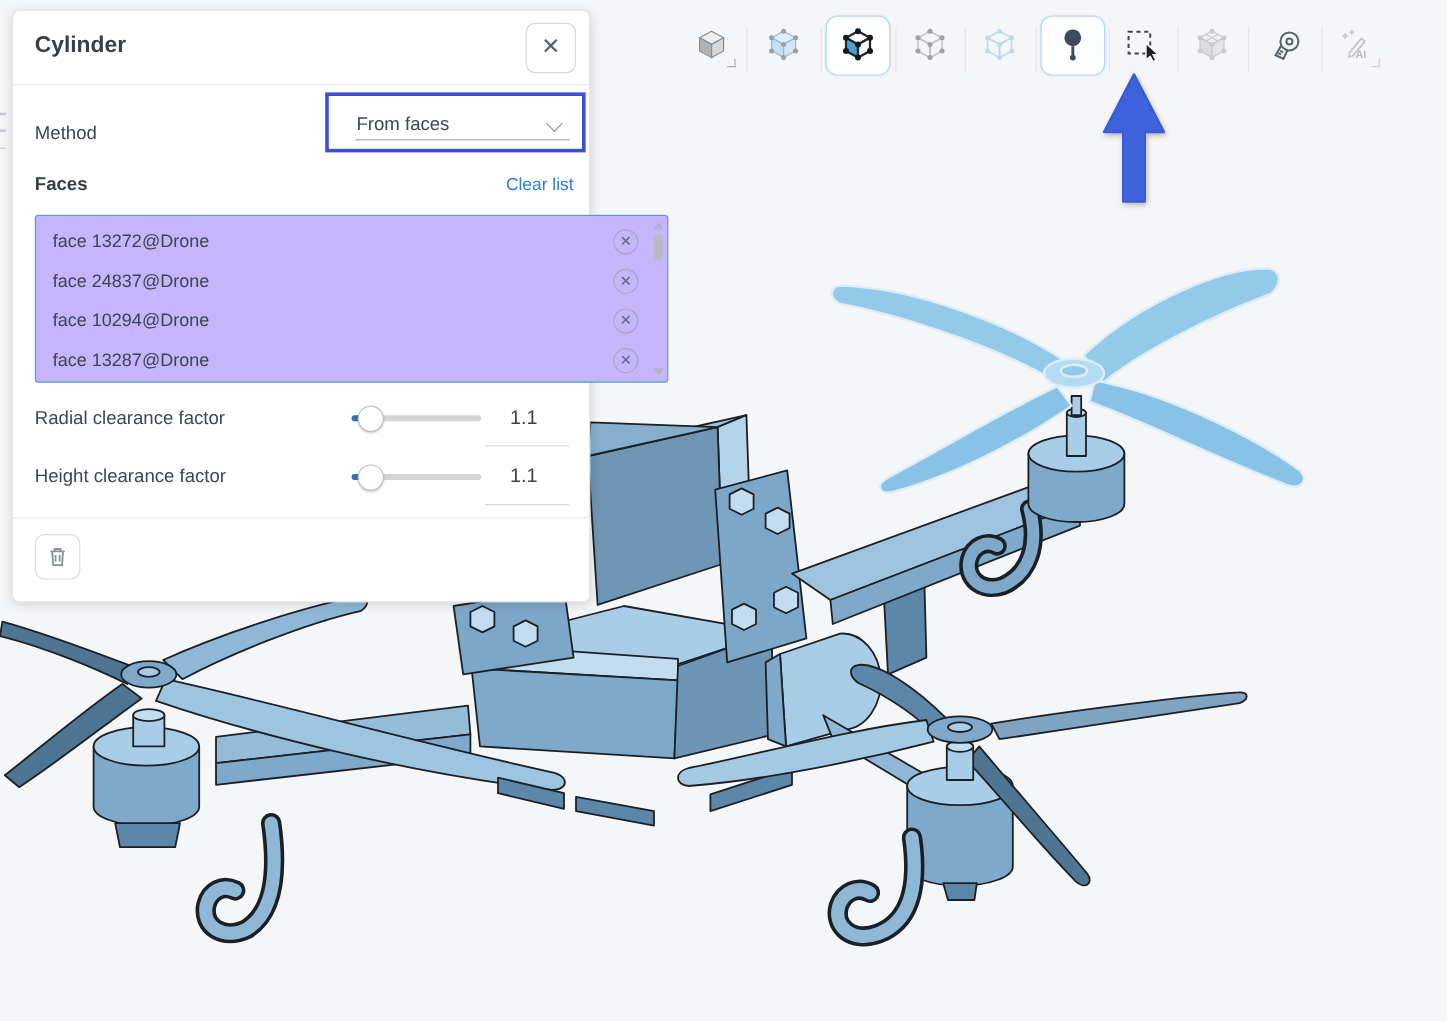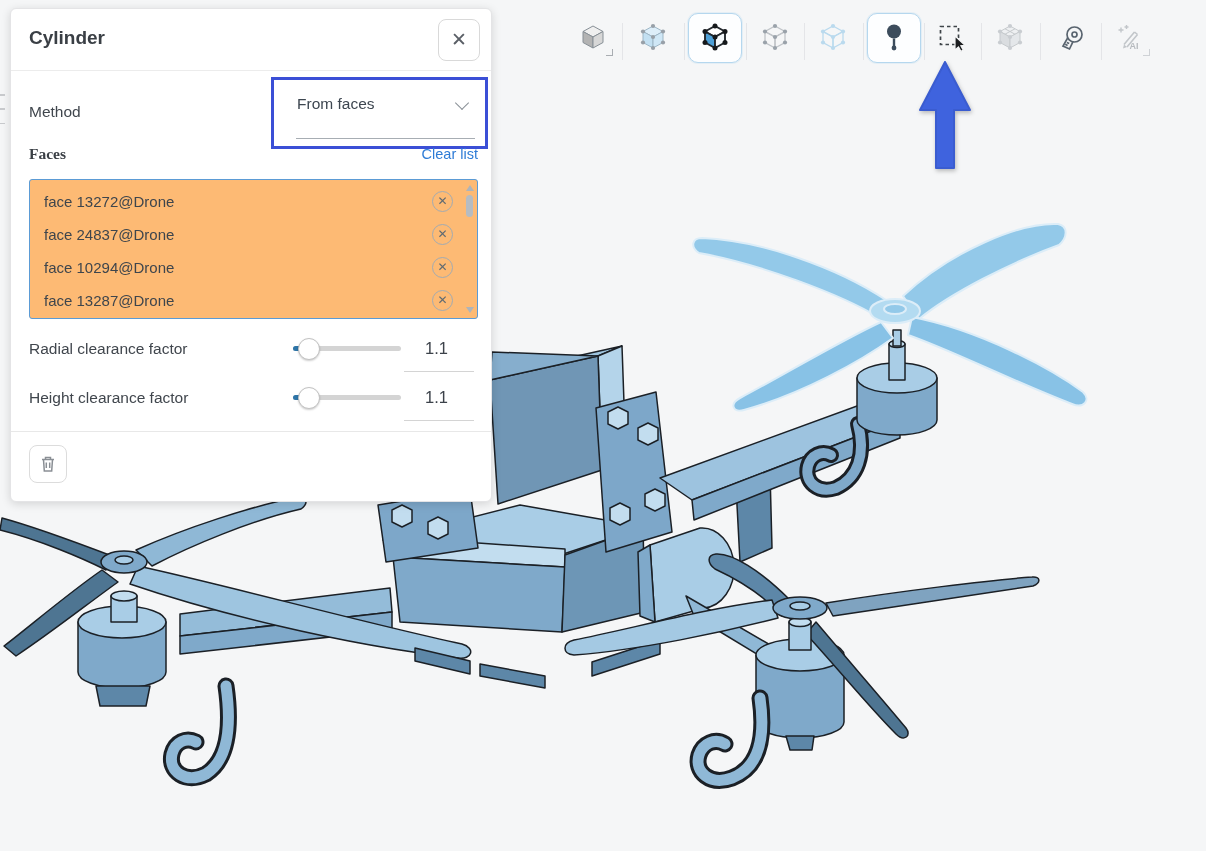--- a/index.html
+++ b/index.html
@@ -18,27 +18,27 @@
   .corner{position:absolute;right:6px;bottom:6px;width:6px;height:6px;border-right:1.6px solid #a9adb2;border-bottom:1.6px solid #a9adb2;}
   .corner.dim{border-color:#cfd2d6;}
   
   .arrow{position:absolute;left:912px;top:58px;filter:drop-shadow(1px 2px 2px rgba(0,0,0,.25));}
   
   .dialog{position:absolute;left:10px;top:8px;width:480px;height:492px;background:#fff;border:1px solid #e4e4e6;border-radius:6px;box-shadow:0 2px 10px rgba(0,0,0,.14);z-index:20;}
   .dlg-header{position:absolute;left:0;top:0;right:0;height:61px;border-bottom:1px solid #ececec;}
   .dlg-title{position:absolute;left:18px;top:18px;font-size:19px;font-weight:bold;color:#3a3f45;text-align:center;}
   .dlg-close{position:absolute;right:11px;top:10px;width:42px;height:42px;border:1px solid #d9d9d9;border-radius:8px;background:#fff;color:#5a5f66;font-size:19px;line-height:40px;text-align:center;cursor:pointer;padding:0;}
   .lab{position:absolute;left:18px;font-size:15.5px;color:#40464d;}
-  .lab.b{font-weight:bold;color:#3a3f45;font-family:Liberation Serif, serif;}
-  .focusbox{position:absolute;left:260px;top:68px;width:217px;height:72px;border:3px solid #3b4fd6;box-sizing:border-box;background:#fff;}
+  .lab.b{font-weight:bold;color:#3a3f45;}
+  .focusbox{position:absolute;left:260px;top:68px;width:217px;height:50px;border:3px solid #3b4fd6;box-sizing:border-box;background:#fff;}
   .ddtext{position:absolute;left:23px;top:15px;font-size:15.5px;color:#3d4650;}
   .chev{position:absolute;right:18px;top:18px;width:9px;height:9px;border-right:1.8px solid #8a9097;border-bottom:1.8px solid #8a9097;transform:rotate(45deg);}
   .ddline{position:absolute;left:22px;right:10px;bottom:7px;height:1px;background:#a7adb3;}
   .clear{position:absolute;right:13px;top:137px;font-size:14.5px;color:#2e7cd6;background:none;border:none;cursor:pointer;padding:0;}
-  .facelist{position:absolute;left:18px;top:170px;width:449px;height:140px;background:#fdba74;border:1px solid #5b9bd5;border-radius:3px;box-sizing:border-box;overflow:hidden;}
+  .facelist{position:absolute;left:18px;top:170px;width:528px;height:140px;background:#c4b5fd;border:1px solid #5b9bd5;border-radius:3px;box-sizing:border-box;overflow:hidden;}
   .frow{position:relative;height:33px;display:flex;align-items:center;}
   .frow .ftxt{margin-left:14px;font-size:15px;color:#3e454c;}
   .fdel{position:absolute;right:24px;top:6px;width:21px;height:21px;border:1px solid #a2abb2;border-radius:50%;background:transparent;color:#5f6a72;font-size:12px;line-height:19px;text-align:center;padding:0;cursor:pointer;}
   .vscroll{position:absolute;right:2px;top:2px;bottom:2px;width:11px;}
   .sarr{position:absolute;left:2px;width:0;height:0;border-left:4px solid transparent;border-right:4px solid transparent;}
   .sarr.up{top:3px;border-bottom:6px solid #aeb4ba;}
   .sarr.dn{bottom:3px;border-top:6px solid #aeb4ba;}
   .sthumb{position:absolute;left:2px;top:13px;width:7px;height:22px;border-radius:4px;background:#b6bcc2;}
   .track{position:absolute;left:282px;width:108px;height:5px;border-radius:3px;background:#d4d4d4;}
   .tfill{position:absolute;left:0;top:0;height:5px;width:16px;border-radius:3px;background:#2e75a8;}

